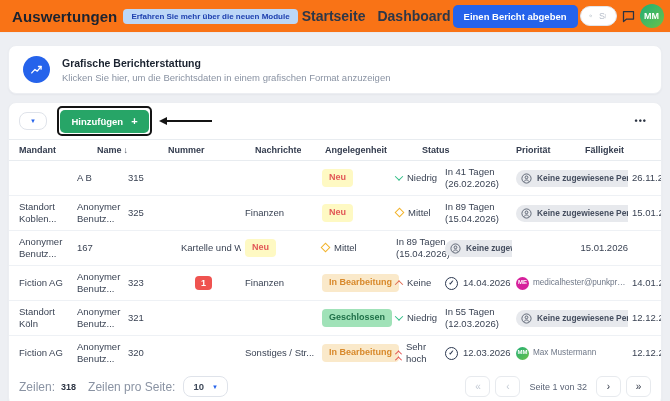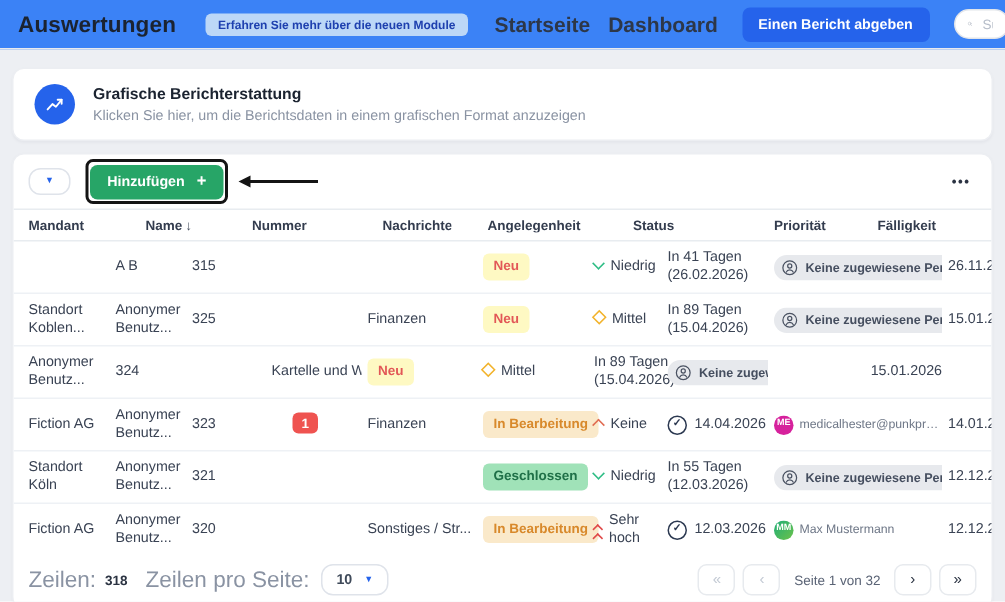--- a/index.html
+++ b/index.html
@@ -5,22 +5,22 @@
   html,body{margin:0;padding:0;}
   body{
     width:670px;height:401px;overflow:hidden;
     background:#edeff3;
     font-family:"Liberation Sans",sans-serif;
     color:#3a4354;font-size:10px;
     -webkit-font-smoothing:antialiased;
   }
   
   .topbar{
-    height:33px;background:#3b82f6;border-bottom:1px solid #e8eaee;
-    display:flex;align-items:center;gap:16px;padding:0 12px;box-sizing:border-box;
+    height:33px;background:#f97316;border-bottom:1px solid #e8eaee;
+    display:flex;align-items:center;gap:2px;padding:0 12px;box-sizing:border-box;
   }
   .app-title{font-size:15px;font-weight:700;color:#1b2330;letter-spacing:.1px;margin-right:4px;}
   .promo-pill{
     background:#bcd7f7;color:#1e40af;font-size:8px;font-weight:700;
     padding:3px 8px;border-radius:4px;white-space:nowrap;cursor:pointer;
   }
   .nav{display:flex;gap:12px;margin-left:2px;}
   .nav-link{font-size:14px;font-weight:700;color:#2d3748;cursor:pointer;white-space:nowrap;}
   .btn-primary{
     background:#2563eb;color:#fff;border:none;border-radius:5px;
@@ -122,21 +122,21 @@
     font-size:8.4px;font-weight:600;color:#454e5f;white-space:nowrap;
   }
   .avatar-sm{
     width:13px;height:13px;border-radius:50%;color:#fff;font-size:6px;font-weight:700;
     display:inline-flex;align-items:center;justify-content:center;flex:0 0 auto;
   }
   .person-name{font-size:8.2px;color:#6e7787;overflow:hidden;text-overflow:ellipsis;}
 
   
   .table-footer{display:flex;align-items:center;gap:6px;padding:6px 10px 8px;}
-  .muted{color:#8a93a3;font-size:15px;}
+  .muted{color:#8a93a3;font-size:12px;}
   .strong{color:#2b3342;font-size:9px;font-weight:700;margin-right:6px;}
   .select.small{padding:4px 9px;margin-left:2px;}
   .pagination{margin-left:auto;display:flex;align-items:center;gap:5px;}
   .page-btn{
     width:25px;height:21px;border:1px solid #e7eaee;border-radius:6px;background:#fff;
     font-family:inherit;font-size:10px;color:#2b3342;cursor:pointer;display:inline-flex;
     align-items:center;justify-content:center;padding:0;line-height:1;
   }
   .page-btn.disabled{color:#c3cad4;}
   .page-info{font-size:9px;color:#5a6375;margin:0 4px;white-space:nowrap;}
@@ -257,21 +257,21 @@
               <circle cx="12" cy="9.5" r="3"></circle>
               <path d="M6.5 18.8c1.3-2.5 3.2-3.6 5.5-3.6s4.2 1.1 5.5 3.6"></path>
             </svg>
             <span>Keine zugewiesene Person</span>
           </span>
         </div>
     <div class="td c-datum">15.01.2026</div>
   </div>
   <div class="tr">
     <div class="td c-name">Anonymer Benutz...</div>
-    <div class="td c-nummer">324</div>
+    <div class="td c-nummer">167</div>
     <div class="td c-nachrichten"></div>
     <div class="td c-angelegenheit">Kartelle und We...</div>
     <div class="td c-status"><span class="badge st-neu">Neu</span></div>
     <div class="td c-prio prio-mittel">
           <span><span class="diamond"></span></span>
           <span class="prio-label">Mittel</span>
         </div>
     <div class="td c-faellig">
           <span class="two-line">In 89 Tagen<br>(15.04.2026)</span>
         </div>

